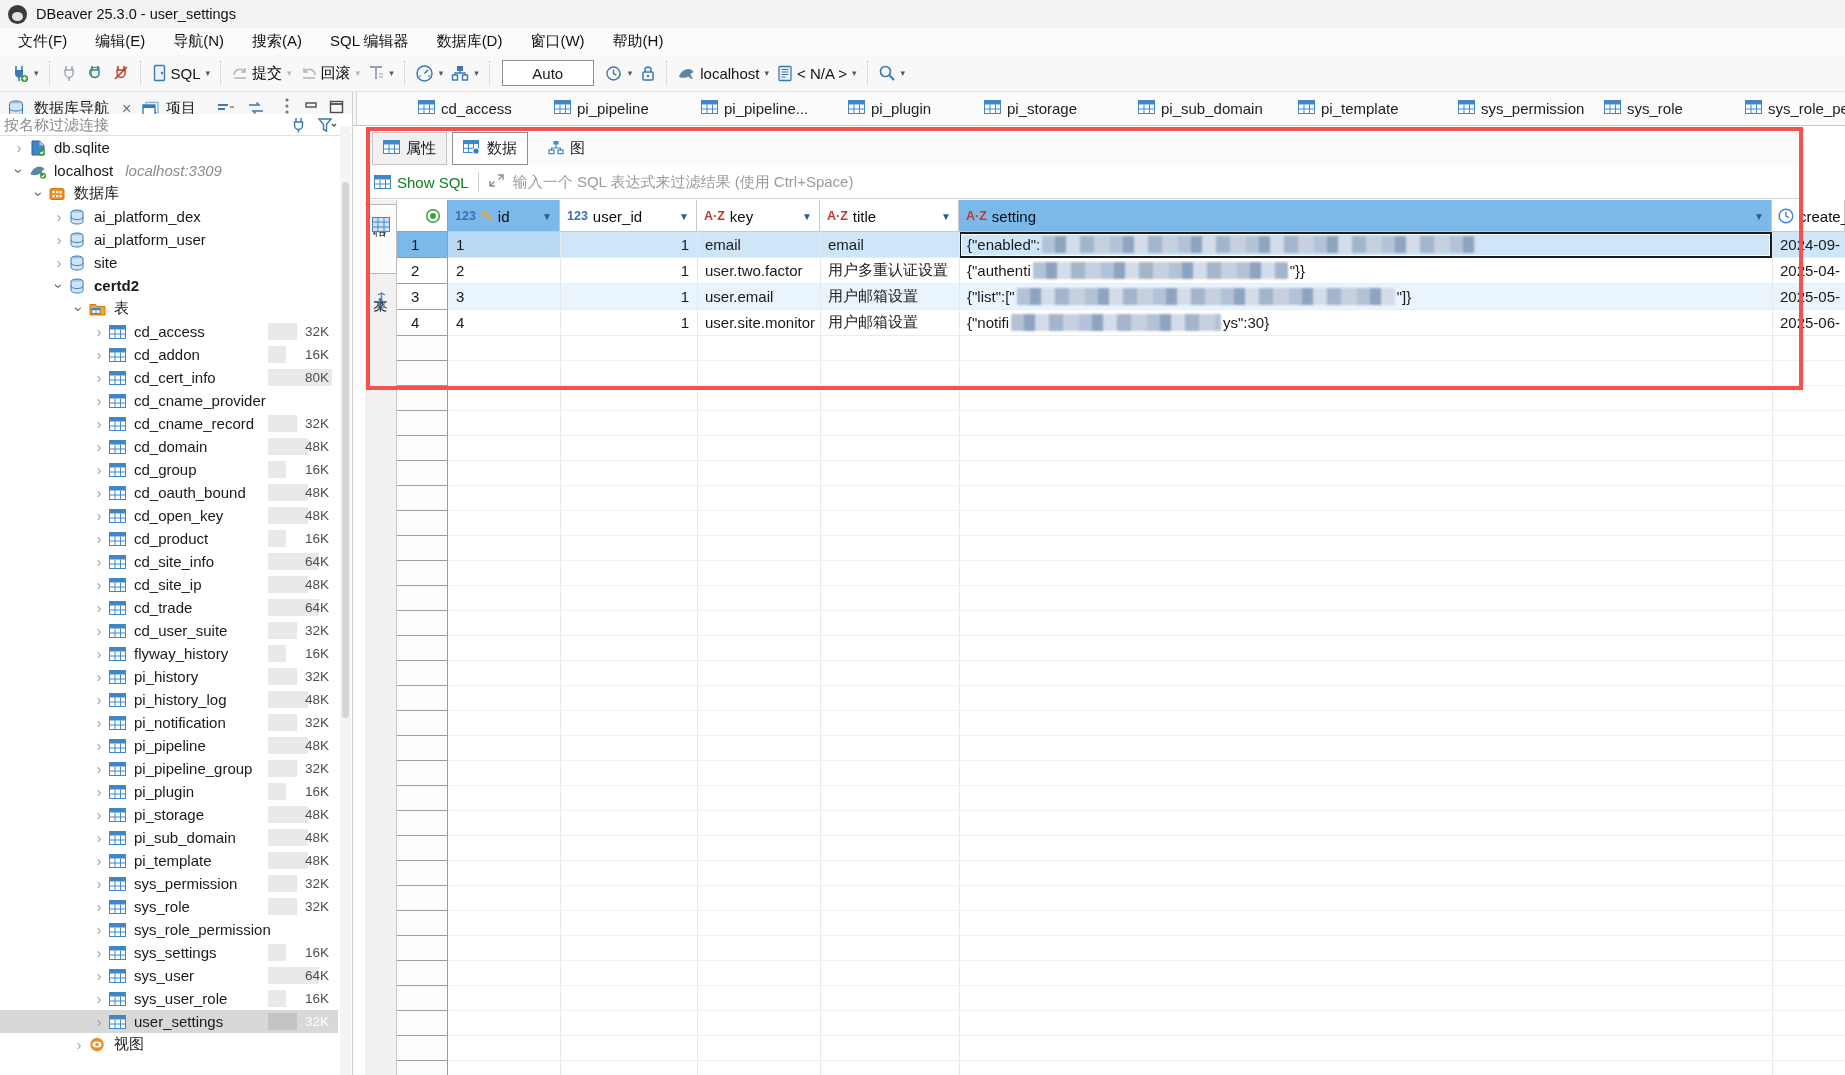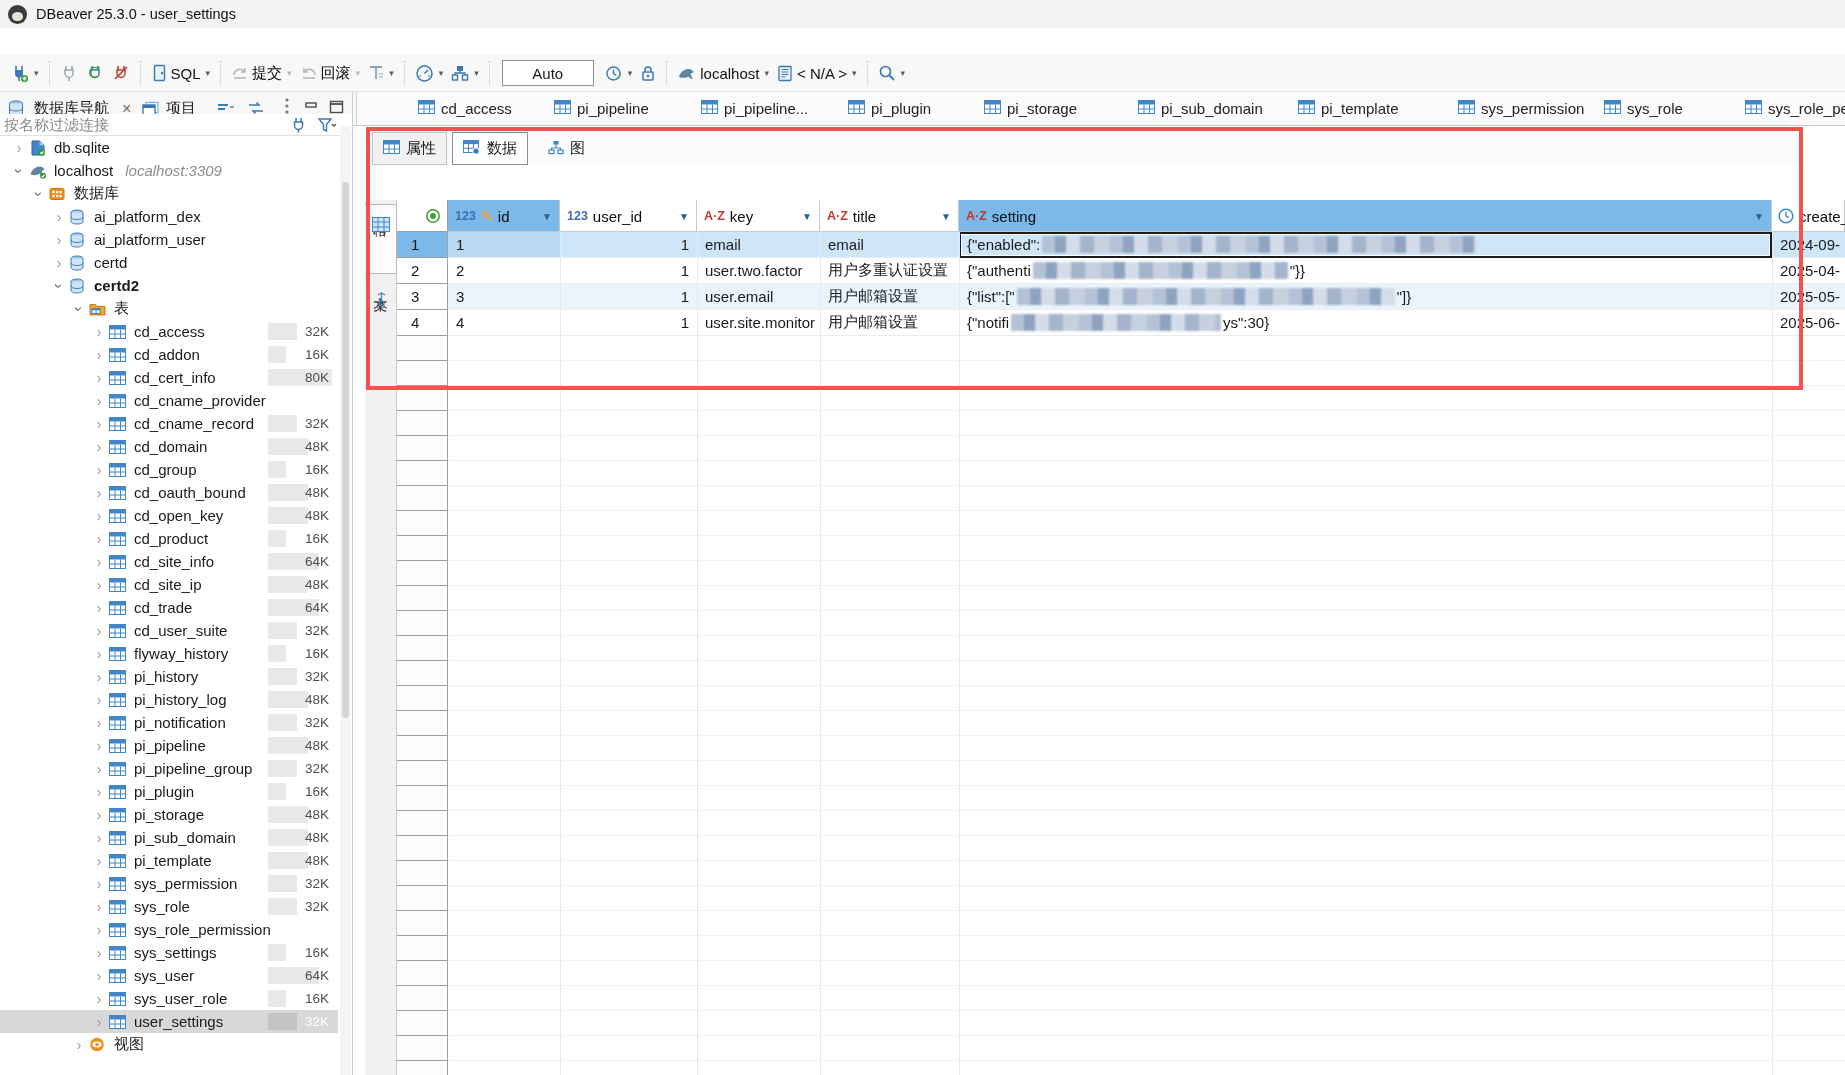--- a/index.html
+++ b/index.html
@@ -98,20 +98,30 @@
 </head>
 <body>
 
 <div id="app">
 
   <div id="titlebar" class="abs">
     <span class="app-icon"></span>
     <span class="title-text">DBeaver 25.3.0 - user_settings</span>
   </div>
 
+  <div id="menubar" class="abs">
+      <span class="menu-item">文件(F)</span>
+      <span class="menu-item">编辑(E)</span>
+      <span class="menu-item">导航(N)</span>
+      <span class="menu-item">搜索(A)</span>
+      <span class="menu-item">SQL 编辑器</span>
+      <span class="menu-item">数据库(D)</span>
+      <span class="menu-item">窗口(W)</span>
+      <span class="menu-item">帮助(H)</span>
+    </div>
 
   <div id="toolbar" class="abs">
     <span class="tb-btn">
       <svg width="19" height="19" viewBox="0 0 19 19">
           <path d="M6 2v4M12 2v4" stroke="#3b78b5" stroke-width="1.6"></path>
           <path d="M5 6h8v3.5a4 4 0 0 1-8 0z" fill="#3b78b5"></path>
           <path d="M9 13v4" stroke="#3b78b5" stroke-width="1.6"></path>
           <circle cx="14.5" cy="14.5" r="3.6" fill="#36a135"></circle>
           <path d="M14.5 12.6v3.8M12.6 14.5h3.8" stroke="#fff" stroke-width="1.3"></path>
         </svg>
@@ -435,21 +445,21 @@
         </div>
         <div class="trow" style="top: 115px;">
           <span class="chev" style="margin-left: 52px;">›</span>
           <span class="ticon">
             <svg width="16" height="16" viewBox="0 0 16 16">
               <ellipse cx="8" cy="3.5" rx="6" ry="2.5" fill="#9ec6e8" stroke="#3a7ab8"></ellipse>
               <path d="M2 3.5v9c0 1.4 2.7 2.5 6 2.5s6-1.1 6-2.5v-9" fill="#cfe4f5" stroke="#3a7ab8"></path>
               <path d="M2 8c0 1.4 2.7 2.5 6 2.5S14 9.4 14 8" fill="none" stroke="#3a7ab8"></path>
             </svg>
           </span>
-          <span class="tlabel">certd</span>
+          <span class="tlabel">site</span>
         </div>
         <div class="trow" style="top: 138px;">
           <span class="chev open" style="margin-left: 52px;">›</span>
           <span class="ticon">
             <svg width="16" height="16" viewBox="0 0 16 16">
               <ellipse cx="8" cy="3.5" rx="6" ry="2.5" fill="#9ec6e8" stroke="#3a7ab8"></ellipse>
               <path d="M2 3.5v9c0 1.4 2.7 2.5 6 2.5s6-1.1 6-2.5v-9" fill="#cfe4f5" stroke="#3a7ab8"></path>
               <path d="M2 8c0 1.4 2.7 2.5 6 2.5S14 9.4 14 8" fill="none" stroke="#3a7ab8"></path>
             </svg>
           </span>
@@ -975,20 +985,35 @@
       <div class="vtab noborder" style="left: 172px;">
         <span><svg width="16" height="15" viewBox="0 0 16 15">
             <rect x="5.5" y="1" width="5" height="3.6" fill="#3f87c9"></rect>
             <rect x="1" y="10" width="5" height="3.6" fill="none" stroke="#3f87c9" stroke-width="1.2"></rect>
             <rect x="10" y="10" width="5" height="3.6" fill="none" stroke="#3f87c9" stroke-width="1.2"></rect>
             <path d="M8 4.6V8M3.5 10V8h9v2" fill="none" stroke="#3f87c9" stroke-width="1.2"></path>
           </svg></span>
         <span>图</span>
       </div>
     </div>
+  <div id="filterbar" class="abs">
+    <span id="show-sql">
+      <svg width="17" height="14" viewBox="0 0 17 14">
+          <rect x="0.5" y="0.5" width="16" height="13" fill="#fff" stroke="#3f87c9"></rect>
+          <rect x="0.5" y="0.5" width="16" height="4" fill="#3f87c9"></rect>
+          <path d="M6 4.5V14M11.5 4.5V14M0 9h17" stroke="#3f87c9"></path>
+        </svg>
+      <span>Show SQL</span>
+    </span>
+    <span id="fb-sep"></span>
+    <span><svg width="17" height="15" viewBox="0 0 17 15">
+          <path d="M10 2h5v5M15 2l-4.5 4.5M7 13H2V8M2 13l4.5-4.5" fill="none" stroke="#8f8f8f" stroke-width="1.4"></path>
+        </svg></span>
+    <span id="fb-placeholder">输入一个 SQL 表达式来过滤结果 (使用 Ctrl+Space)</span>
+  </div>
   <div id="grid" class="abs">
       <div class="" style="position: absolute; left: 0px; top: 0px; width: 32px; height: 875px; background: rgb(241, 241, 241); border-right: 1px solid rgb(201, 201, 201);">
         <div class="vtab-side active" style="top: 4px; height: 70px; padding-top: 6px;">
           <span class="vlabel">网格</span>
           <span><svg width="18" height="15" viewBox="0 0 18 15">
               <rect x="0.5" y="0.5" width="17" height="14" fill="#cfe4f5" stroke="#3f87c9"></rect>
               <path d="M6 0.5V15M12 0.5V15M0 5h18M0 10h18" stroke="#3f87c9"></path>
             </svg></span>
         </div>
         <div class="vtab-side" style="top: 80px; height: 60px; padding-top: 6px;">

